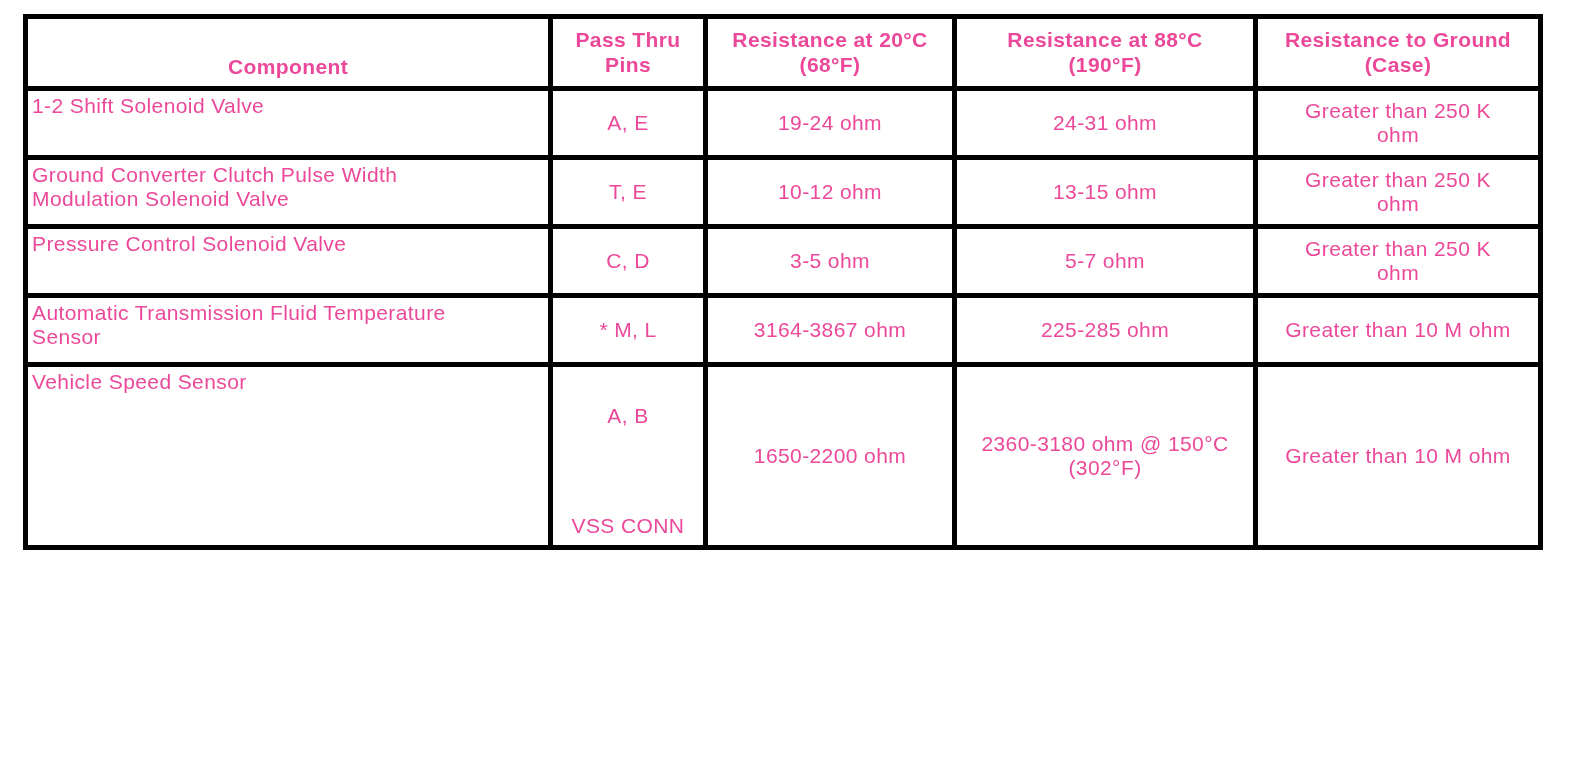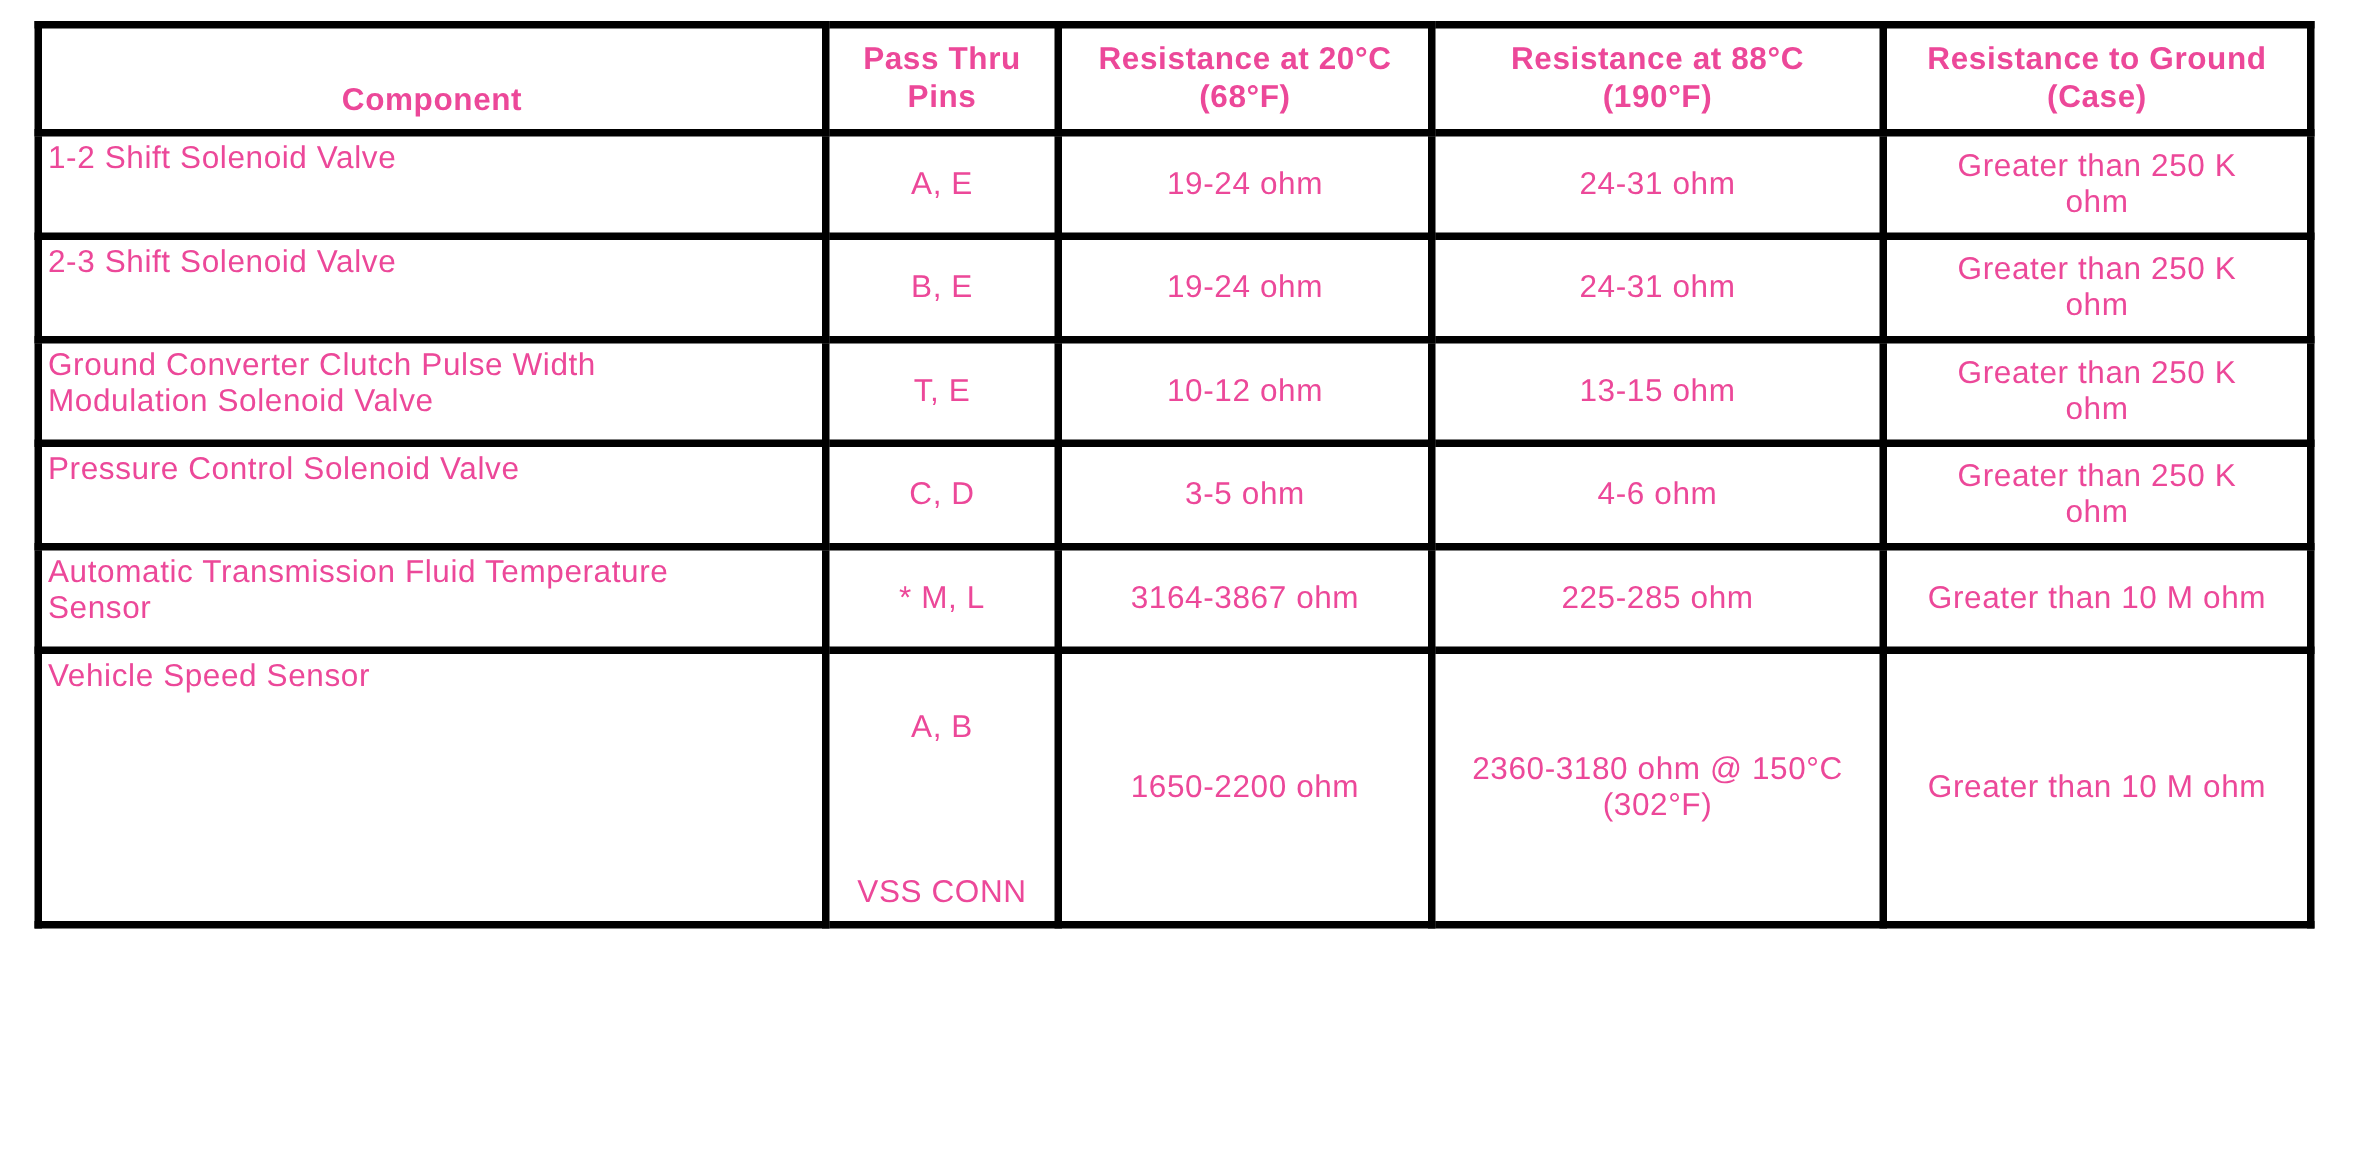--- a/index.html
+++ b/index.html
@@ -104,41 +104,33 @@
     <tbody>
       <tr class="row">
         <td class="component">1-2 Shift Solenoid Valve</td>
         <td class="center">A, E</td>
         <td class="center">19-24 ohm</td>
         <td class="center">24-31 ohm</td>
         <td class="center">Greater than 250 K
 ohm</td>
       </tr>
       <tr class="row">
-        <td class="component">2-3 Shift Solenoid Valve</td>
-        <td class="center">B, E</td>
-        <td class="center">19-24 ohm</td>
-        <td class="center">24-31 ohm</td>
-        <td class="center">Greater than 250 K
-ohm</td>
-      </tr>
-      <tr class="row">
         <td class="component">Ground Converter Clutch Pulse Width
 Modulation Solenoid Valve</td>
         <td class="center">T, E</td>
         <td class="center">10-12 ohm</td>
         <td class="center">13-15 ohm</td>
         <td class="center">Greater than 250 K
 ohm</td>
       </tr>
       <tr class="row">
         <td class="component">Pressure Control Solenoid Valve</td>
         <td class="center">C, D</td>
         <td class="center">3-5 ohm</td>
-        <td class="center">4-6 ohm</td>
+        <td class="center">5-7 ohm</td>
         <td class="center">Greater than 250 K
 ohm</td>
       </tr>
       <tr class="row">
         <td class="component">Automatic Transmission Fluid Temperature
 Sensor</td>
         <td class="center">* M, L</td>
         <td class="center">3164-3867 ohm</td>
         <td class="center">225-285 ohm</td>
         <td class="center">Greater than 10 M ohm</td>

